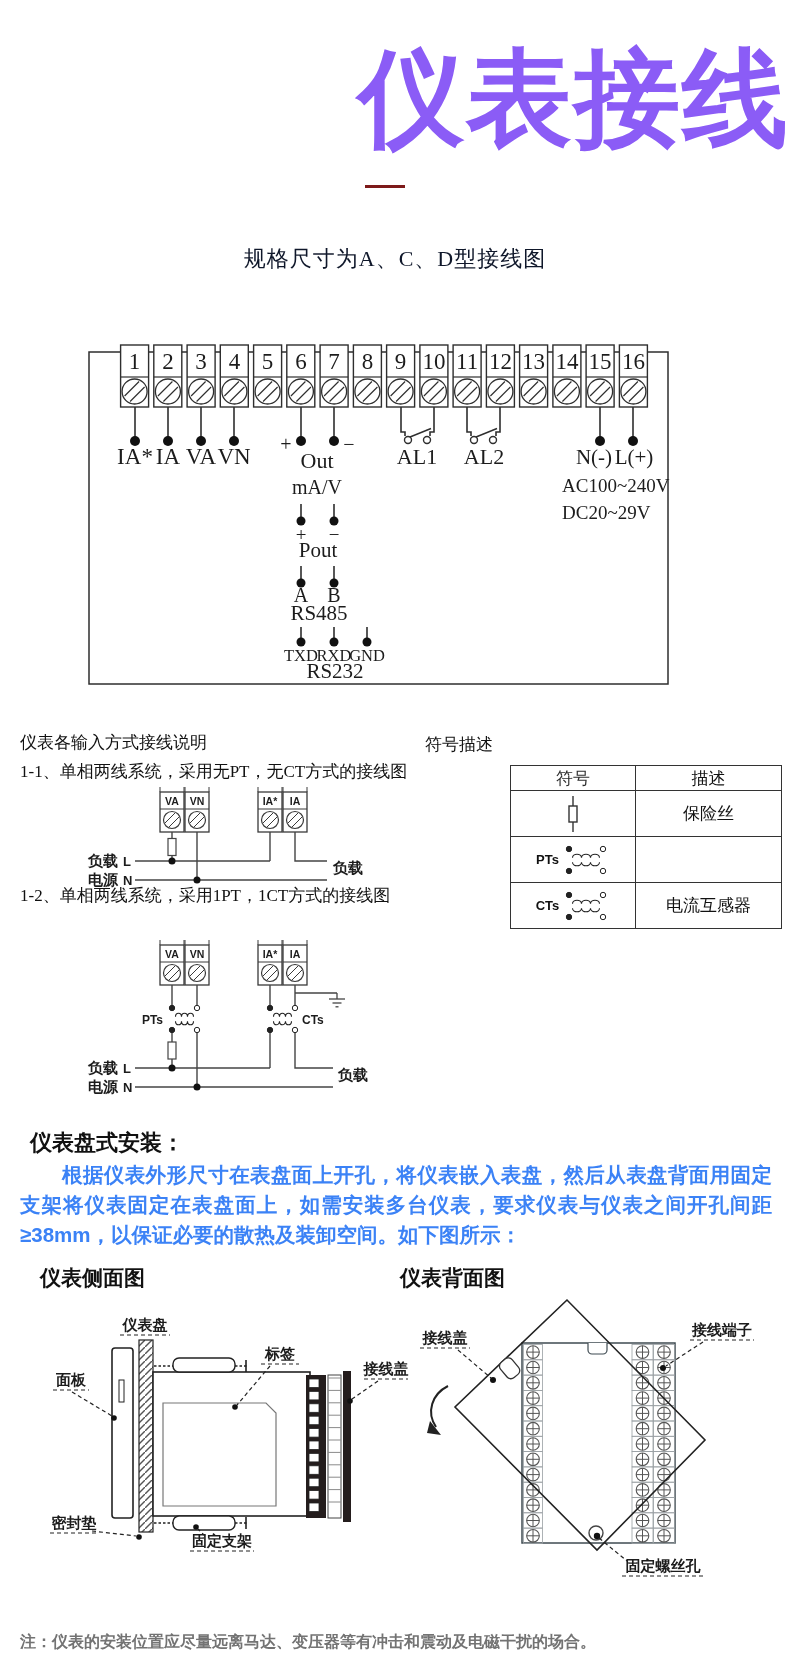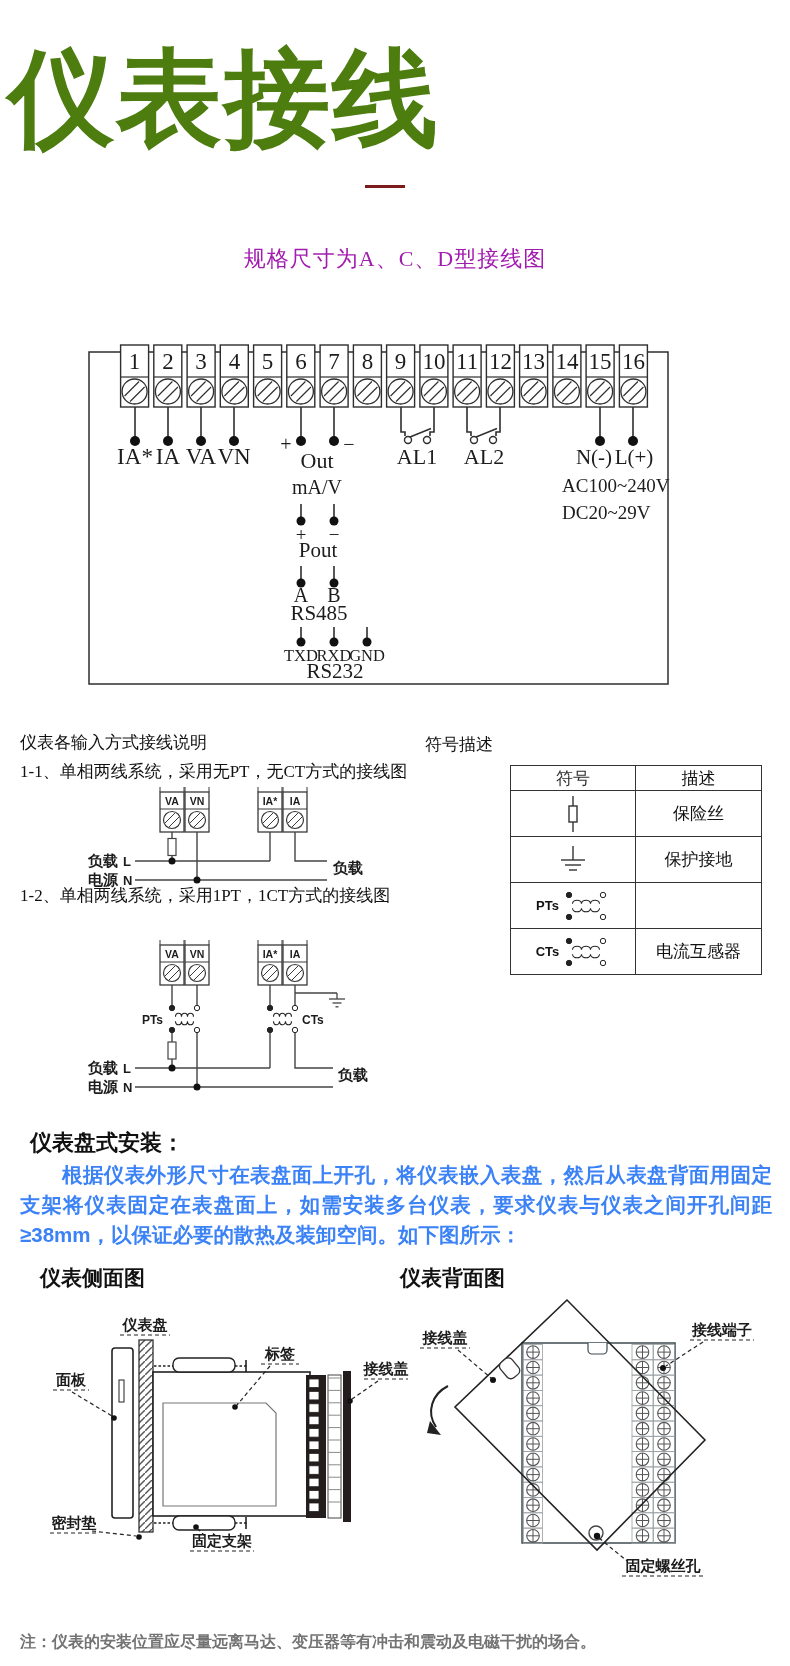--- a/index.html
+++ b/index.html
@@ -1,33 +1,33 @@
 <!DOCTYPE html>
 <html><head>
 <meta charset="utf-8">
 <style>
   *{margin:0;padding:0;box-sizing:border-box}
   html,body{background:#fff}
   body{width:790px;height:1666px;position:relative;overflow:hidden;
        font-family:"Liberation Sans",sans-serif;color:#2b2b2b}
   .abs{position:absolute}
-  .title{left:8px;right:0;top:40px;text-align:left;font-size:106px;font-weight:bold;
-         letter-spacing:2px;color:#4d7c0f;line-height:1.1}
+  .title{left:16px;right:0;top:40px;text-align:right;font-size:106px;font-weight:bold;
+         letter-spacing:2px;color:#8b5cf6;line-height:1.1}
   .red-line{left:365px;top:185px;width:40px;height:3px;background:#7d1a1a}
   .subtitle{left:0;right:0;top:244px;text-align:center;font-size:22px;
-            font-family:"Liberation Serif","DejaVu Serif",serif;color:#a21caf;letter-spacing:1px}
+            font-family:"Liberation Serif","DejaVu Serif",serif;color:#0f172a;letter-spacing:1px}
   .sec-head{font-size:17px;font-family:"Liberation Serif","DejaVu Serif",serif;color:#111}
   .caption{font-size:17px;font-family:"Liberation Serif","DejaVu Serif",serif;color:#111}
   .install-head{left:30px;top:1128px;font-size:22px;font-weight:bold;color:#111}
   .install-body{left:20px;top:1160px;width:752px;font-size:20.5px;line-height:30px;
                 font-weight:600;color:#3b82f6;text-indent:42px;text-align:justify}
   .view-title{top:1264px;width:380px;text-align:left;font-size:21px;font-weight:bold;color:#111}
   .footnote{left:20px;top:1632px;width:760px;font-size:16px;font-weight:bold;color:#737373}
   
-  .symtable{left:510px;top:765px;width:252px;border:1px solid #333;background:#fff}
+  .symtable{left:510px;top:765px;width:272px;border:1px solid #333;background:#fff}
   .st-row{display:flex;border-top:1px solid #333}
   .st-row:first-child{border-top:none}
   .st-c1{width:125px;border-right:1px solid #333;display:flex;align-items:center;
          justify-content:center;gap:3px}
   .st-c2{flex:1;display:flex;align-items:center;justify-content:center;
          font-size:17px;font-family:"Liberation Serif","DejaVu Serif",serif;color:#111}
   .st-head{height:24px}
   .st-head .st-c1,.st-head .st-c2{font-size:17px;font-family:"Liberation Serif","DejaVu Serif",serif}
   .st-body{height:46px}
   .st-lbl{font-size:13px;font-weight:bold;font-family:"Liberation Sans",sans-serif;color:#111}
@@ -359,31 +359,20 @@
   </div>
   <div class="st-row st-body">
     <div class="st-c1">
       <svg width="30" height="42" viewBox="0 0 30 42">
         <line x1="15" y1="3" x2="15" y2="13" stroke="#333" stroke-width="1.4"></line>
         <rect x="11" y="13" width="8" height="16" fill="#fff" stroke="#333" stroke-width="1.4"></rect>
         <line x1="15" y1="29" x2="15" y2="39" stroke="#333" stroke-width="1.4"></line>
       </svg>
     </div>
     <div class="st-c2">保险丝</div>
-  </div>
-  <div class="st-row st-body">
-    <div class="st-c1">
-      <svg width="36" height="40" viewBox="0 0 36 40">
-        <line x1="18" y1="6" x2="18" y2="20" stroke="#333" stroke-width="1.4"></line>
-        <line x1="6" y1="20" x2="30" y2="20" stroke="#333" stroke-width="1.4"></line>
-        <line x1="10" y1="25" x2="26" y2="25" stroke="#333" stroke-width="1.4"></line>
-        <line x1="14" y1="30" x2="22" y2="30" stroke="#333" stroke-width="1.4"></line>
-      </svg>
-    </div>
-    <div class="st-c2">保护接地</div>
   </div>
   <div class="st-row st-body">
     <div class="st-c1">
       <span class="st-lbl">PTs</span>
       <svg width="48" height="36" viewBox="0 0 48 36">
         <g>
             <circle cx="7" cy="7" r="2.7" fill="#222" stroke="#222" stroke-width="1"></circle>
             <circle cx="41" cy="7" r="2.7" fill="#fff" stroke="#222" stroke-width="1"></circle>
             <circle cx="7" cy="29" r="2.7" fill="#222" stroke="#222" stroke-width="1"></circle>
             <circle cx="41" cy="29" r="2.7" fill="#fff" stroke="#222" stroke-width="1"></circle>

